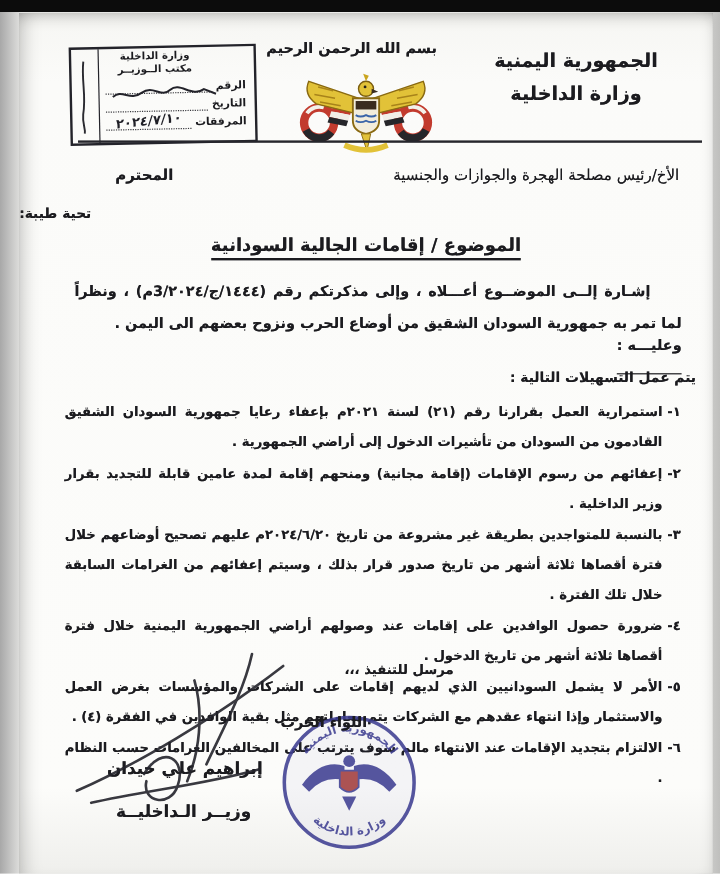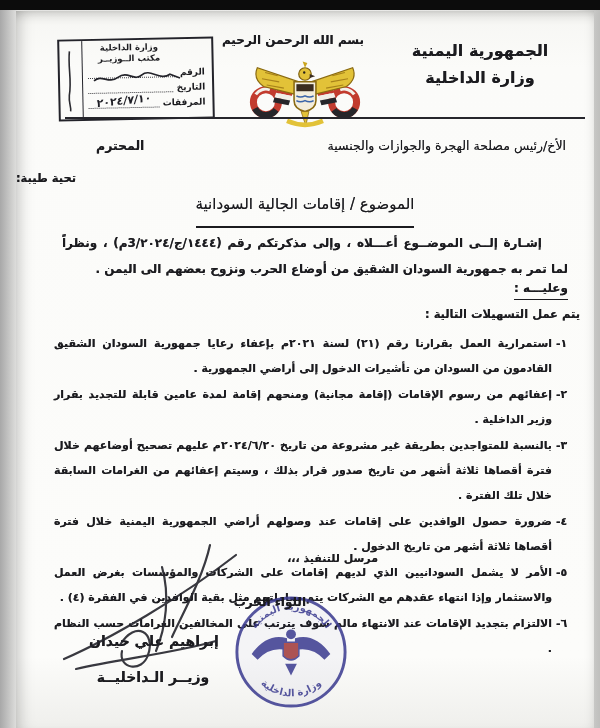--- a/index.html
+++ b/index.html
@@ -36,23 +36,23 @@
   .reg-leader{flex:1;border-bottom:1px dotted #3a3a3f;height:10px}
   .reg-date{position:absolute;left:36px;top:54px;font-size:11px;font-weight:bold;transform:rotate(-5deg) skewX(-8deg);color:#1f1f26;white-space:nowrap}
   .reg-scribble{position:absolute;left:30px;top:30px}
   .reg-colmark{position:absolute;left:2px;top:8px}
   .rule{position:absolute;top:106px;left:49px;width:520px;height:2px;background:#26262c}
   
   .addressee{position:absolute;top:127px;right:28px;font-size:12.5px;font-weight:normal}
   .honorific{position:absolute;top:127px;left:80px;font-size:12.5px;font-weight:bold}
   .greeting{position:absolute;top:160px;left:0;width:100%;text-align:left;font-size:11.5px;font-weight:bold}
   .subject-wrap{position:absolute;top:183px;left:0;width:100%;text-align:center}
-  .subject{display:inline-block;font-size:15px;font-weight:normal;border-bottom:2px solid #1b1b1f;padding-bottom:13px}
+  .subject{display:inline-block;font-size:15px;font-weight:bold;border-bottom:2px solid #1b1b1f;padding-bottom:2px}
   .intro{position:absolute;top:219px;right:26px;left:46px;font-size:12px;font-weight:bold;line-height:26px;text-align:justify;text-indent:26px}
-  .directive{position:absolute;top:270px;right:26px;font-size:12px;font-weight:bold;border-bottom:1.5px solid #1b1b1f;padding-bottom:4px}
+  .directive{position:absolute;top:270px;right:26px;font-size:12px;font-weight:bold;border-bottom:1.5px solid #1b1b1f;padding-bottom:16px}
   .list-intro{position:absolute;top:296px;right:14px;font-size:11.5px;font-weight:bold}
   .items{position:absolute;top:320px;right:14px;left:38px}
   .item{display:flex;gap:4px;font-size:11px;font-weight:bold;line-height:25px;margin-bottom:1px}
   .item-num{width:24px;flex:0 0 24px;text-align:left}
   .item-text{flex:1;text-align:justify}
   .closing{position:absolute;top:541px;right:216px;font-size:11px;font-weight:bold}
   
   .sig-rank{position:absolute;top:584px;right:288px;font-size:12px;font-weight:bold;z-index:5;letter-spacing:1px}
   .sig-name{position:absolute;top:622px;right:350px;width:180px;text-align:center;font-size:14px;font-weight:bold;z-index:5;letter-spacing:1px}
   .sig-title{position:absolute;top:658px;right:356px;width:170px;text-align:center;font-size:14px;font-weight:bold;z-index:5;letter-spacing:2px}

